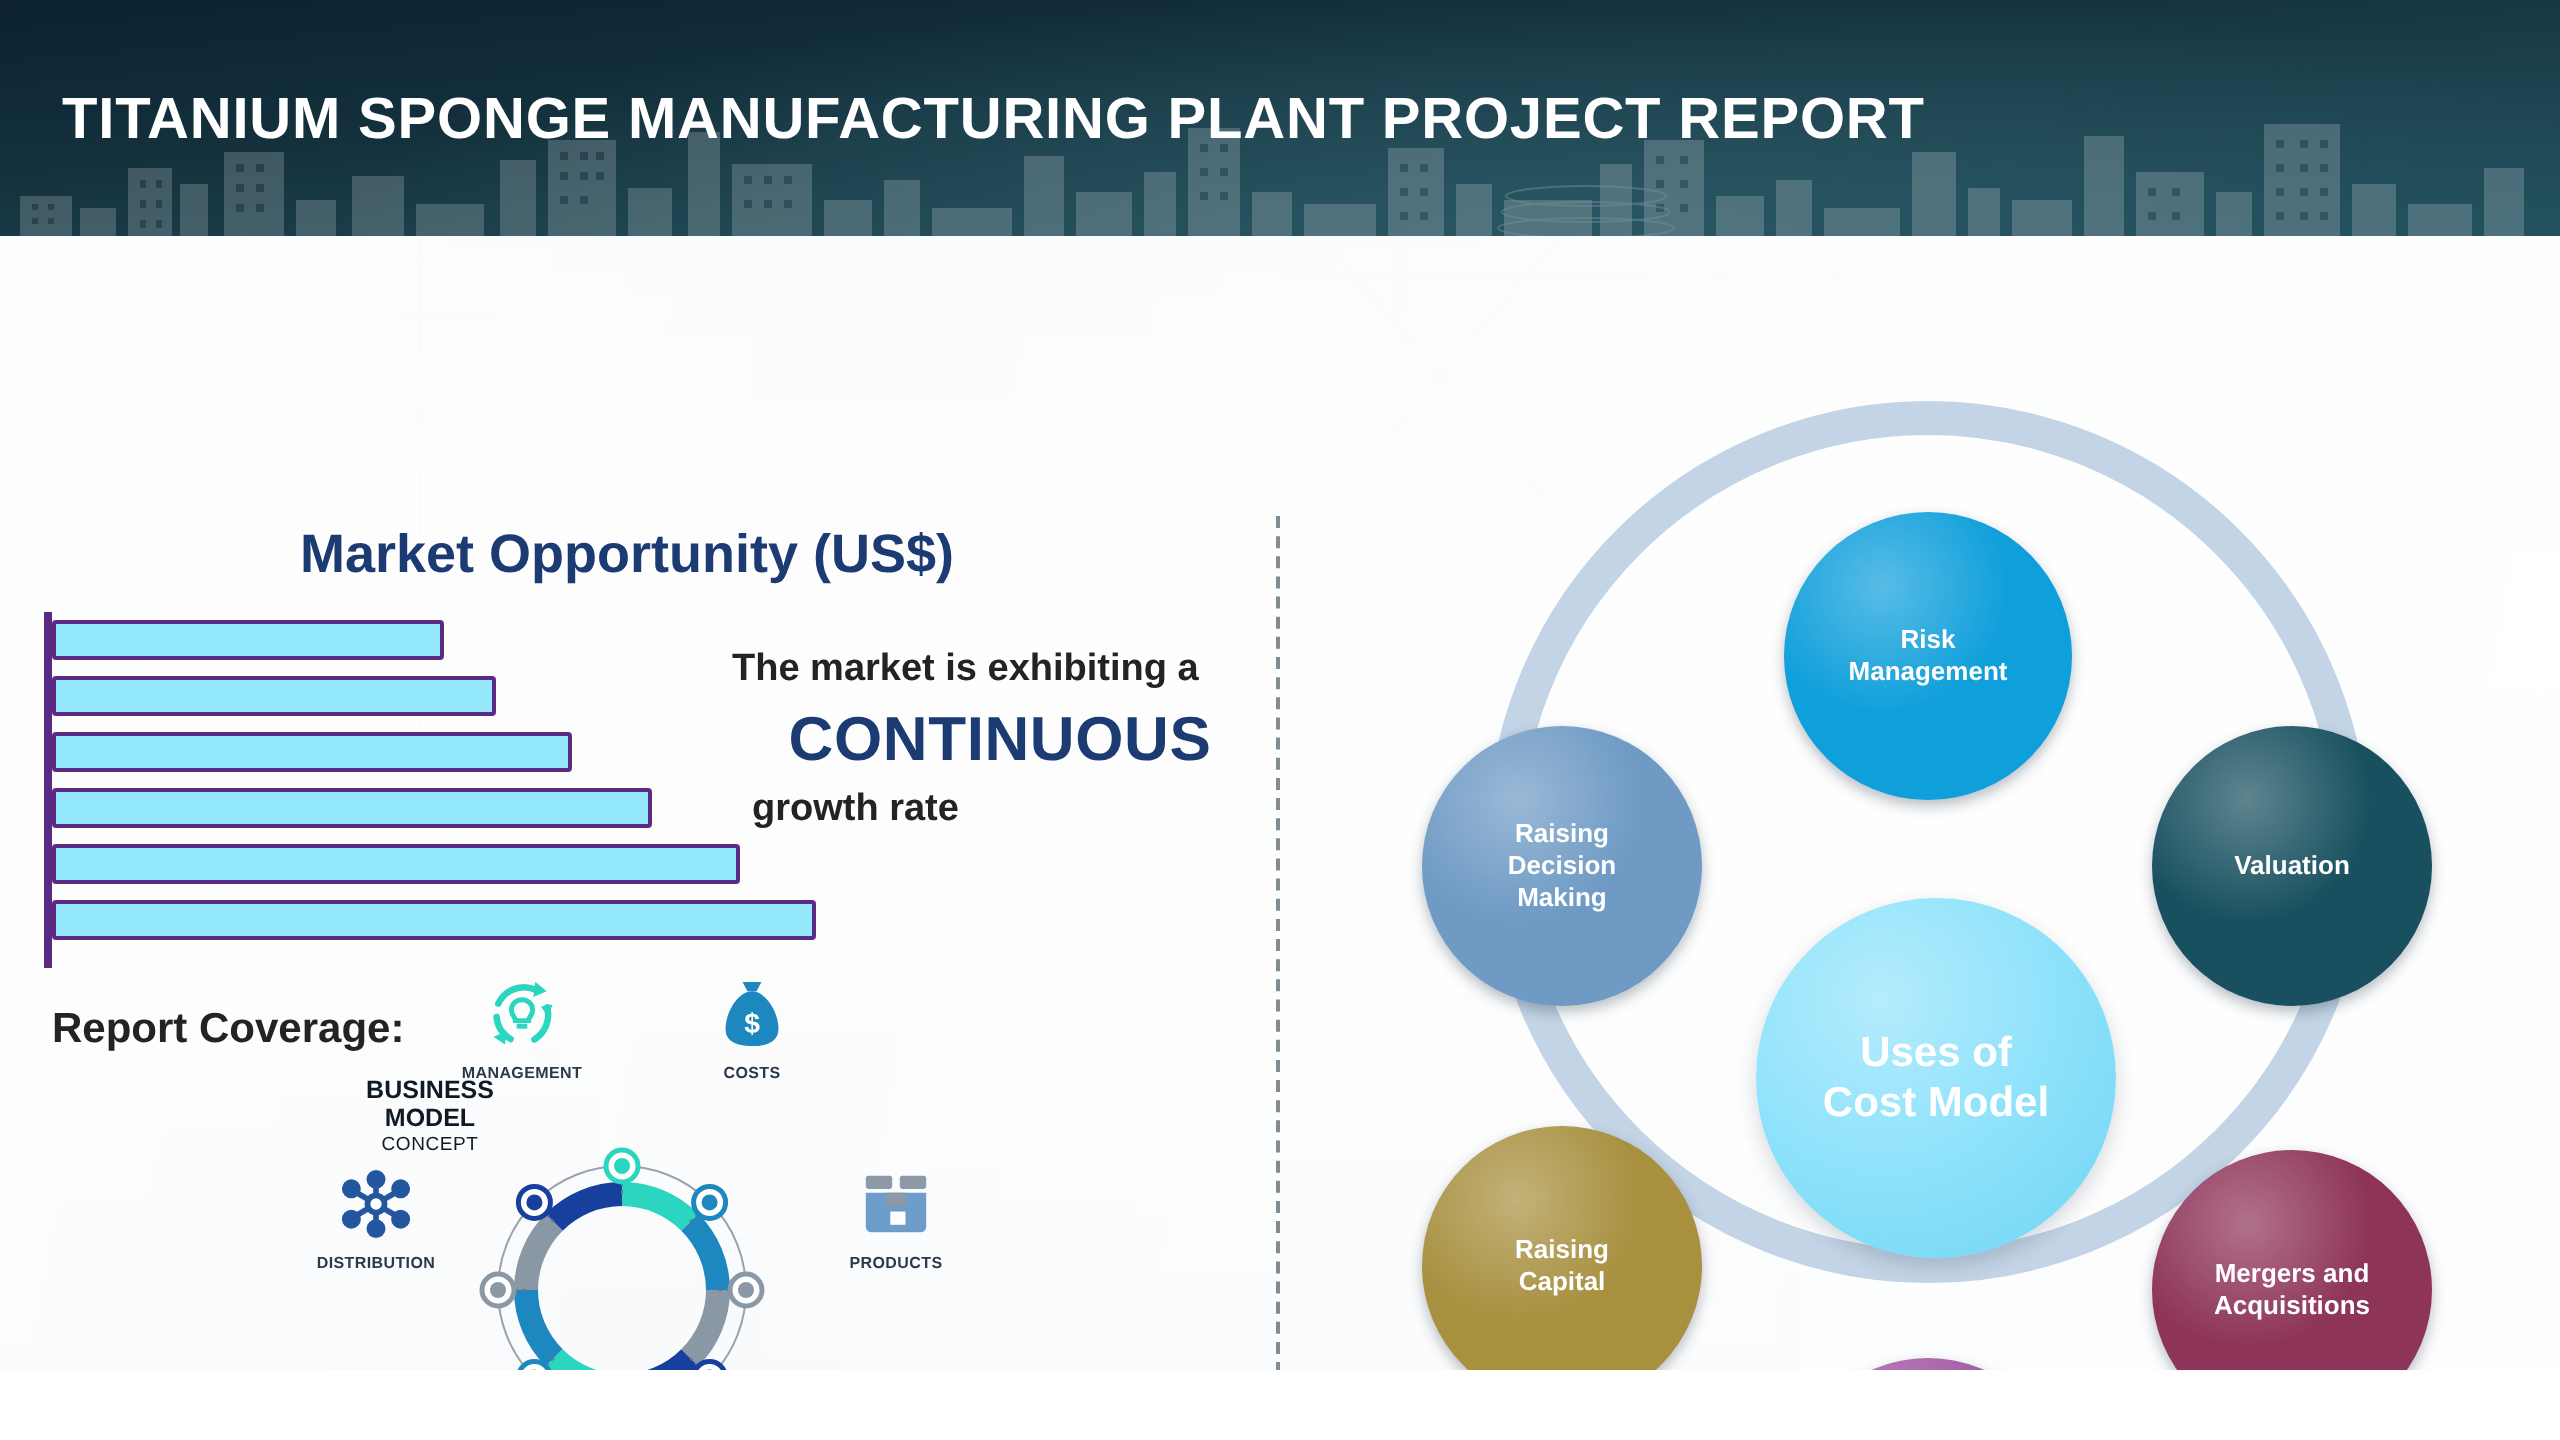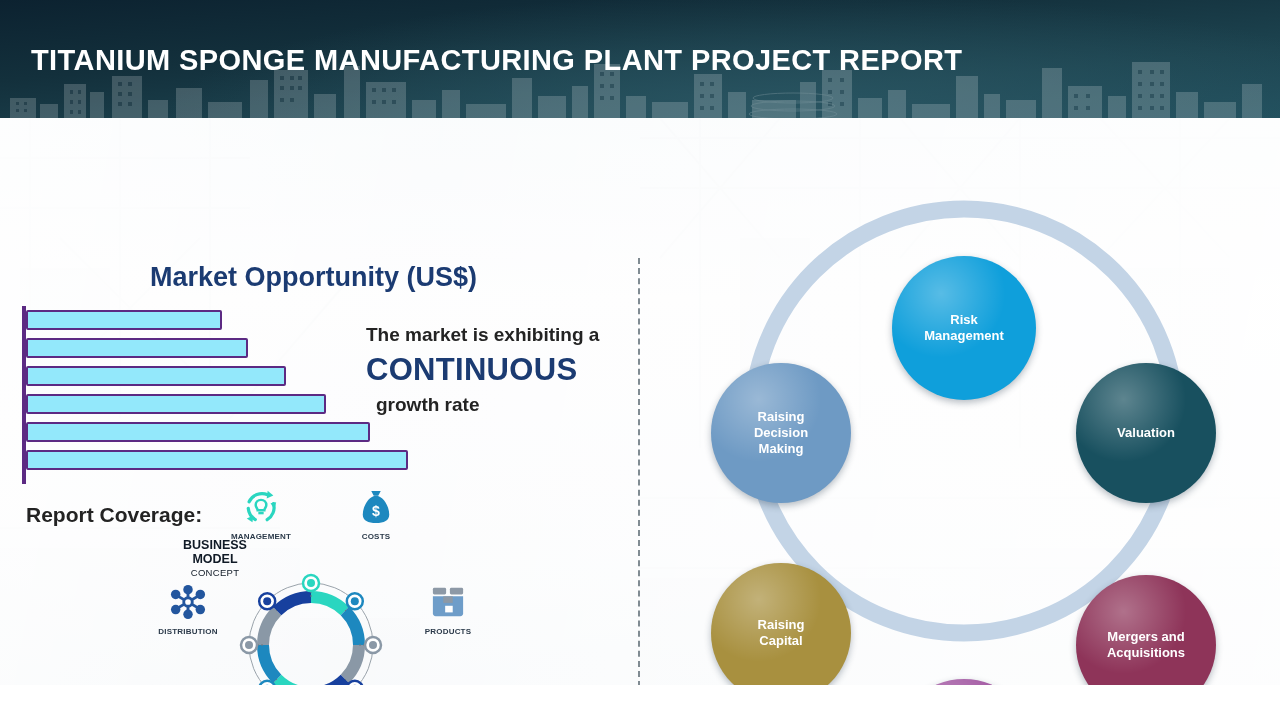--- a/index.html
+++ b/index.html
@@ -59,21 +59,21 @@
     position:absolute;left:4px;height:20px;
     background:#93e8fb;border:2.5px solid #5c2a83;border-radius:2px;
     box-sizing:border-box;
   }
 
   .growth{
     position:absolute;left:366px;top:204px;width:268px;
     color:#232323;font-family:"Liberation Sans",sans-serif;
   }
   .growth .l1{font-size:19px;font-weight:bold;line-height:26px;}
-  .growth .l2{font-size:31px;font-weight:bold;color:#1b3b72;line-height:44px;letter-spacing:.3px;}
+  .growth .l2{font-size:31px;font-weight:bold;color:#1b3b72;line-height:44px;letter-spacing:.3px;text-align:center;}
   .growth .l3{font-size:19px;font-weight:bold;line-height:26px;margin-left:10px;}
 
   .coverage-title{
     position:absolute;left:26px;top:385px;
     font-size:21px;font-weight:bold;color:#232323;
   }
 
   
   .coverage{position:absolute;left:140px;top:368px;width:340px;height:338px;}
   .cv-icon{
@@ -461,15 +461,22 @@
         </div>
         <div class="node" style="left: 711px; top: 245px; width: 140px; height: 140px; font-size: 13px; background: radial-gradient(circle at 34% 26%, rgba(255, 255, 255, 0.3) 0%, rgba(255, 255, 255, 0) 45%), rgb(110, 154, 196);">
           <div>
             <span>Raising</span>
             <span>Decision</span>
             <span>Making</span>
           </div>
         </div>
       </div>
 
+    <div class="center-node" style="left:878px;top:331px;width:180px;height:180px;
+                background:radial-gradient(circle at 35% 28%, #b4ecfd 0%, #8fe2fb 48%, #6fd5f4 100%);">
+      <div style="line-height:1.2;">
+        <span style="display:block;font-size:21px;">Uses of</span>
+        <span style="display:block;font-size:21px;">Cost Model</span>
+      </div>
+    </div>
 
   </div>
 </div>
 
 </body></html>

